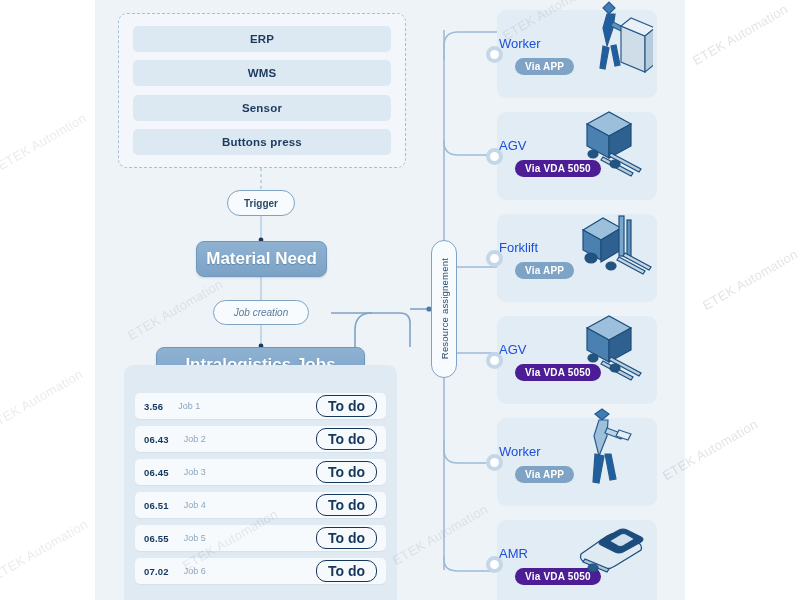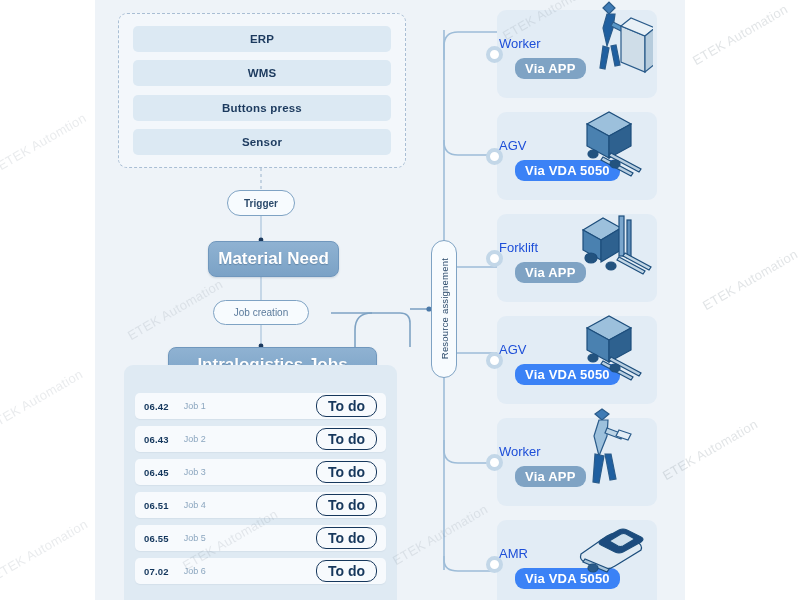--- a/index.html
+++ b/index.html
@@ -48,32 +48,31 @@
 
   
   .pill {
     position: absolute;
     border: 1.4px solid #7fa3c4; border-radius: 20px;
     background: #f7fbfe;
     display: flex; align-items: center; justify-content: center;
     font-size: 10px; color: #2b4a6b;
   }
   #trigger { left: 227px; top: 190px; width: 68px; height: 26px; font-weight: bold; }
-  #jobcreation { left: 213px; top: 300px; width: 96px; height: 25px; color: #5b7b9c; }
+  #jobcreation { left: 213px; top: 300px; width: 96px; height: 25px; color: #5b7b9c; font-style: italic; }
 
   .bluebox {
     position: absolute;
     border-radius: 8px;
     background: linear-gradient(180deg,#8fb2d2 0%,#7ba2c6 100%);
     border: 1px solid #7097bd;
     box-shadow: 0 1px 2px rgba(40,70,100,0.18);
     display: flex; align-items: center; justify-content: center;
     color: #ffffff; font-weight: bold;
     text-shadow: 0 1px 1px rgba(40,70,100,0.35);
-    margin-left: 12px;
   }
   #material-need { left: 196px; top: 241px; width: 131px; height: 36px; font-size: 17px; }
   #intralogistics { left: 156px; top: 347px; width: 209px; height: 36px; font-size: 17px; }
 
   
   .joblist {
     position: absolute; left: 124px; top: 365px; width: 273px; height: 235px;
     background: #dfeaf3; border-radius: 9px 9px 0 0;
     padding: 28px 11px 0 11px;
     display: flex; flex-direction: column; gap: 7px;
@@ -111,25 +110,25 @@
     position: absolute; left: 497px; width: 160px; height: 88px;
     background: #e2ecf5; border-radius: 9px;
   }
   .card .label {
     position: absolute; left: 2px; top: 26px;
     font-size: 13px; font-weight: normal; color: #1d4ed8;
   }
   .badge {
     position: absolute; left: 18px; top: 48px;
     border-radius: 9px; padding: 3px 10px;
-    font-size: 13px; font-weight: bold; color: #ffffff;
+    font-size: 10px; font-weight: bold; color: #ffffff;
     letter-spacing: .2px;
   }
   .badge.app { background: #7fa3c4; }
-  .badge.vda { background: #3b82f6; }
+  .badge.vda { background: #4c1d95; }
   .art { position: absolute; right: 4px; top: -14px; width: 96px; height: 100px; }
   .node-ring {
     position: absolute; width: 17px; height: 17px; border-radius: 50%;
     background: #ffffff; border: 4px solid #c3d7e8;
   }
 </style>
 </head>
 <body>
 
 <div id="root">
@@ -164,24 +163,24 @@
   </svg>
 
   <div class="src-group">
     <div class="src-item">
       <span>ERP</span>
     </div>
     <div class="src-item">
       <span>WMS</span>
     </div>
     <div class="src-item">
+      <span>Sensor</span>
+    </div>
+    <div class="src-item">
       <span>Buttons press</span>
-    </div>
-    <div class="src-item">
-      <span>Sensor</span>
     </div>
   </div>
 
   <div class="pill" id="trigger">
     <span>Trigger</span>
   </div>
 
   <div class="bluebox" id="material-need">
     <span>Material Need</span>
   </div>
@@ -189,21 +188,21 @@
   <div class="pill" id="jobcreation">
     <span>Job creation</span>
   </div>
 
   <div class="bluebox" id="intralogistics">
     <span>Intralogistics Jobs</span>
   </div>
 
   <div class="joblist">
     <div class="jobrow">
-      <span class="jobtime">06.42</span>
+      <span class="jobtime">3.56</span>
       <span class="jobname">Job 1</span>
       <span class="todo">To do</span>
     </div>
     <div class="jobrow">
       <span class="jobtime">06.43</span>
       <span class="jobname">Job 2</span>
       <span class="todo">To do</span>
     </div>
     <div class="jobrow">
       <span class="jobtime">06.45</span>

